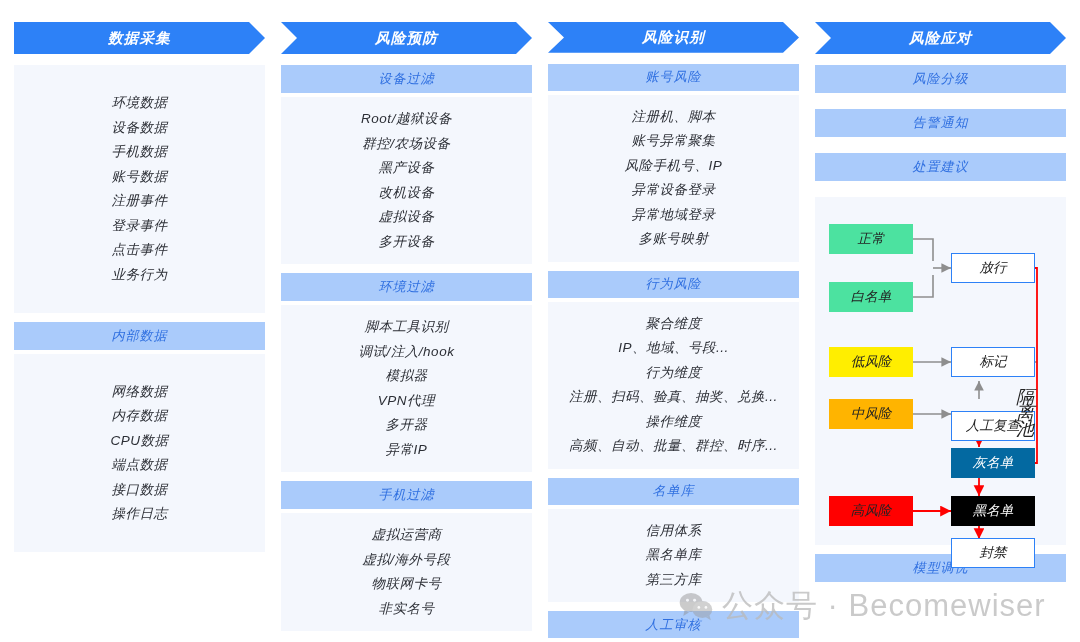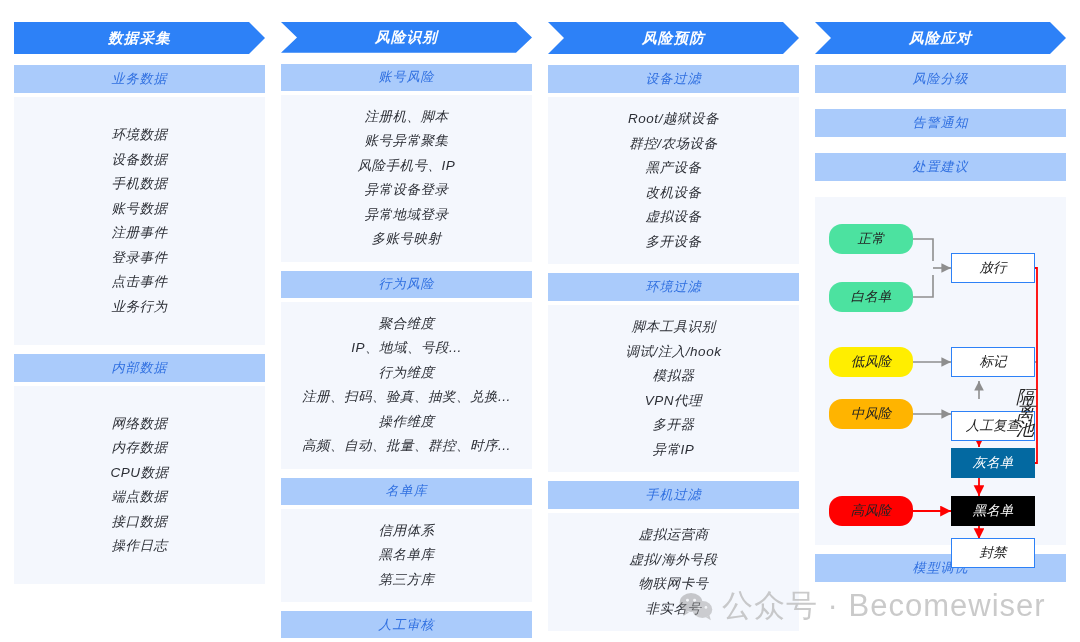--- a/index.html
+++ b/index.html
@@ -74,21 +74,21 @@
     margin-bottom:9px;
   }
   .flow-panel svg{position:absolute;inset:0;}
   .node{
     position:absolute;
     display:flex;align-items:center;justify-content:center;
     font-size:13.5px;font-style:italic;
     white-space:nowrap;
     box-sizing:border-box;
   }
-  .n-level{width:84px;height:30px;color:#222;border-radius:13px;}
+  .n-level{width:84px;height:30px;color:#222;}
   .n-act{width:84px;height:30px;background:#ffffff;border:1.6px solid #2d81f7;color:#222;}
   .n-plain{width:84px;height:30px;}
   .lbl-iso{
     position:absolute;
     font-size:18px;font-style:italic;color:#222;
     width:14px;line-height:16px;text-align:center;
   }
 
   
   .watermark{
@@ -110,21 +110,20 @@
   }
 </style>
 </head>
 <body>
 
 <div class="board">
 
   <div class="column">
     <div class="banner">数据采集</div>
 
-    <div class="sec-head">业务数据</div>
     <div class="sec-body c1-body-a">
       <div class="row">环境数据</div>
       <div class="row">设备数据</div>
       <div class="row">手机数据</div>
       <div class="row">账号数据</div>
       <div class="row">注册事件</div>
       <div class="row">登录事件</div>
       <div class="row">点击事件</div>
       <div class="row">业务行为</div>
     </div>
@@ -134,20 +133,52 @@
       <div class="row">网络数据</div>
       <div class="row">内存数据</div>
       <div class="row">CPU数据</div>
       <div class="row">端点数据</div>
       <div class="row">接口数据</div>
       <div class="row">操作日志</div>
     </div>
   </div>
 
   <div class="column">
+    <div class="banner">风险预防</div>
+
+    <div class="sec-head">设备过滤</div>
+    <div class="sec-body">
+      <div class="row">Root/越狱设备</div>
+      <div class="row">群控/农场设备</div>
+      <div class="row">黑产设备</div>
+      <div class="row">改机设备</div>
+      <div class="row">虚拟设备</div>
+      <div class="row">多开设备</div>
+    </div>
+
+    <div class="sec-head">环境过滤</div>
+    <div class="sec-body">
+      <div class="row">脚本工具识别</div>
+      <div class="row">调试/注入/hook</div>
+      <div class="row">模拟器</div>
+      <div class="row">VPN代理</div>
+      <div class="row">多开器</div>
+      <div class="row">异常IP</div>
+    </div>
+
+    <div class="sec-head">手机过滤</div>
+    <div class="sec-body">
+      <div class="row">虚拟运营商</div>
+      <div class="row">虚拟/海外号段</div>
+      <div class="row">物联网卡号</div>
+      <div class="row">非实名号</div>
+    </div>
+  </div>
+
+  <div class="column">
     <div class="banner">风险识别</div>
 
     <div class="sec-head">账号风险</div>
     <div class="sec-body">
       <div class="row">注册机、脚本</div>
       <div class="row">账号异常聚集</div>
       <div class="row">风险手机号、IP</div>
       <div class="row">异常设备登录</div>
       <div class="row">异常地域登录</div>
       <div class="row">多账号映射</div>
@@ -164,52 +195,20 @@
     </div>
 
     <div class="sec-head">名单库</div>
     <div class="sec-body">
       <div class="row">信用体系</div>
       <div class="row">黑名单库</div>
       <div class="row">第三方库</div>
     </div>
 
     <div class="sec-head">人工审核</div>
-  </div>
-
-  <div class="column">
-    <div class="banner">风险预防</div>
-
-    <div class="sec-head">设备过滤</div>
-    <div class="sec-body">
-      <div class="row">Root/越狱设备</div>
-      <div class="row">群控/农场设备</div>
-      <div class="row">黑产设备</div>
-      <div class="row">改机设备</div>
-      <div class="row">虚拟设备</div>
-      <div class="row">多开设备</div>
-    </div>
-
-    <div class="sec-head">环境过滤</div>
-    <div class="sec-body">
-      <div class="row">脚本工具识别</div>
-      <div class="row">调试/注入/hook</div>
-      <div class="row">模拟器</div>
-      <div class="row">VPN代理</div>
-      <div class="row">多开器</div>
-      <div class="row">异常IP</div>
-    </div>
-
-    <div class="sec-head">手机过滤</div>
-    <div class="sec-body">
-      <div class="row">虚拟运营商</div>
-      <div class="row">虚拟/海外号段</div>
-      <div class="row">物联网卡号</div>
-      <div class="row">非实名号</div>
-    </div>
   </div>
 
   <div class="column">
     <div class="banner">风险应对</div>
 
     <div class="sec-head c4-head">风险分级</div>
     <div class="sec-head c4-head">告警通知</div>
     <div class="sec-head c4-head">处置建议</div>
 
     <div class="flow-panel">

